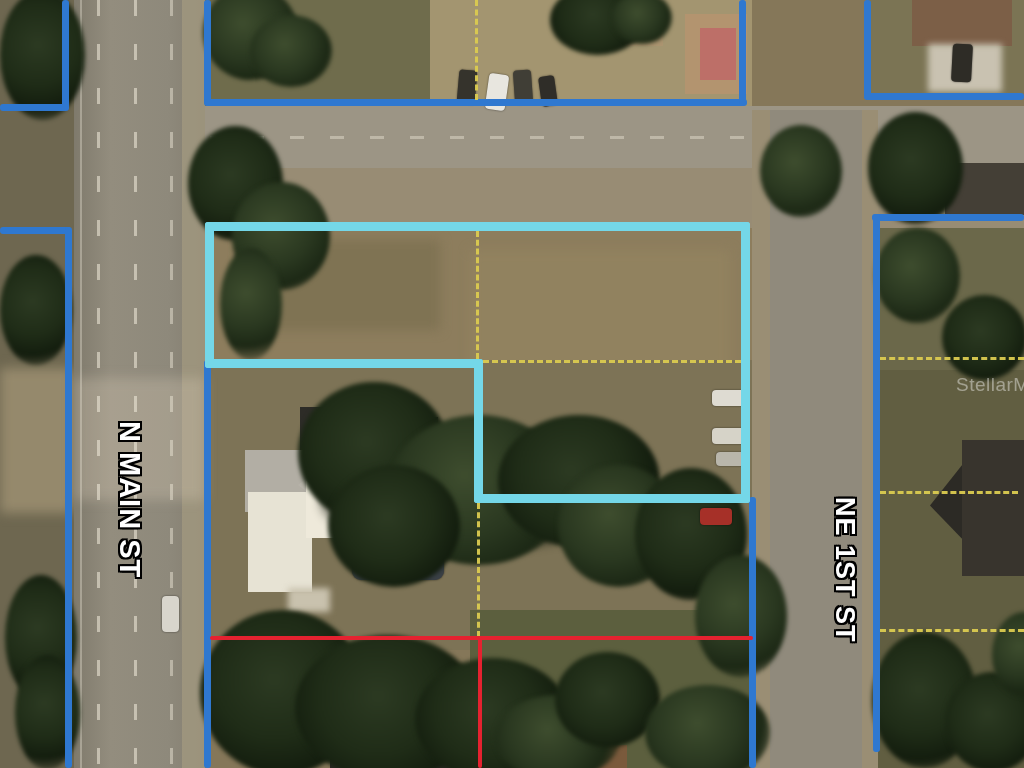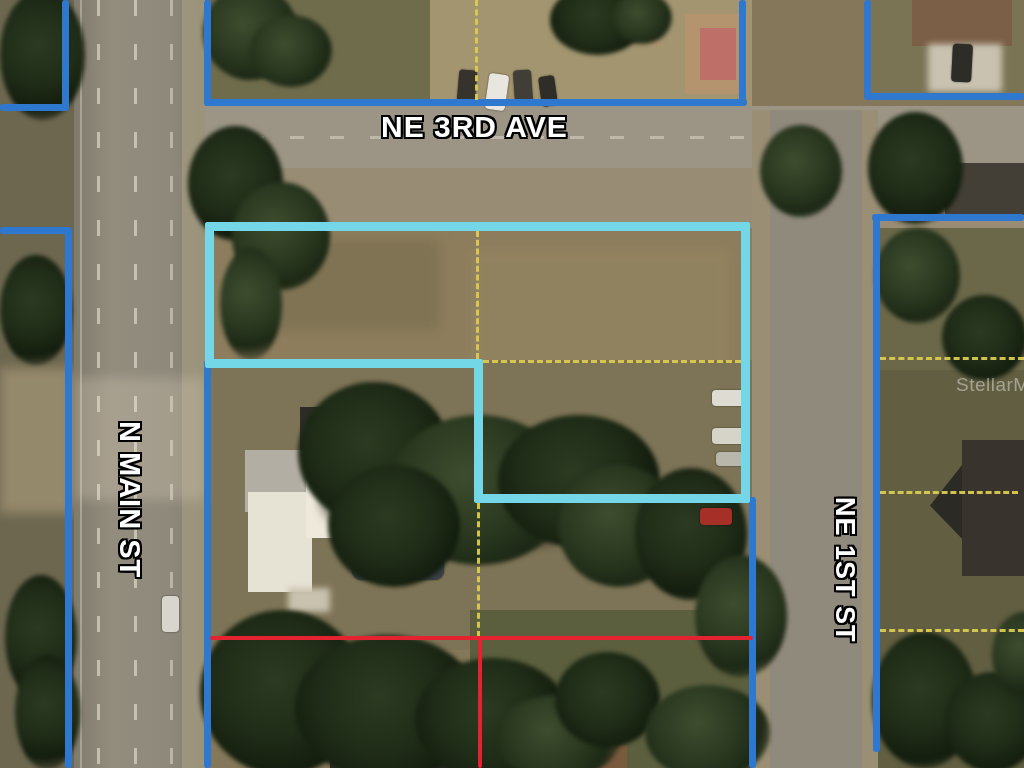--- a/index.html
+++ b/index.html
@@ -170,19 +170,18 @@
   <div class="ydashv" style="left:476px;top:231px;height:128px;"></div>
   <div class="ydashh" style="left:483px;top:360px;width:258px;"></div>
   <div class="ydashv" style="left:477px;top:503px;height:134px;"></div>
   <div class="ydashh" style="left:880px;top:357px;width:144px;"></div>
   <div class="ydashh" style="left:880px;top:491px;width:138px;"></div>
   <div class="ydashh" style="left:880px;top:629px;width:144px;"></div>
 
   <div class="line red" style="left:210px;top:636px;width:543px;height:4px;"></div>
   <div class="line red" style="left:478px;top:636px;width:4px;height:132px;"></div>
 
-  <div class="street-label" style="left:381px;top:110px;font-size:30px;">NE 3RD AVE</div>
   <div class="street-label vert" style="left:146px;top:421px;font-size:29px;">N MAIN ST</div>
   <div class="street-label vert" style="left:860px;top:497px;font-size:27px;">NE 1ST ST</div>
 
   <div id="watermark" style="left:956px;top:374px;">StellarMLS</div>
 
 </div>
 
 </body></html>

